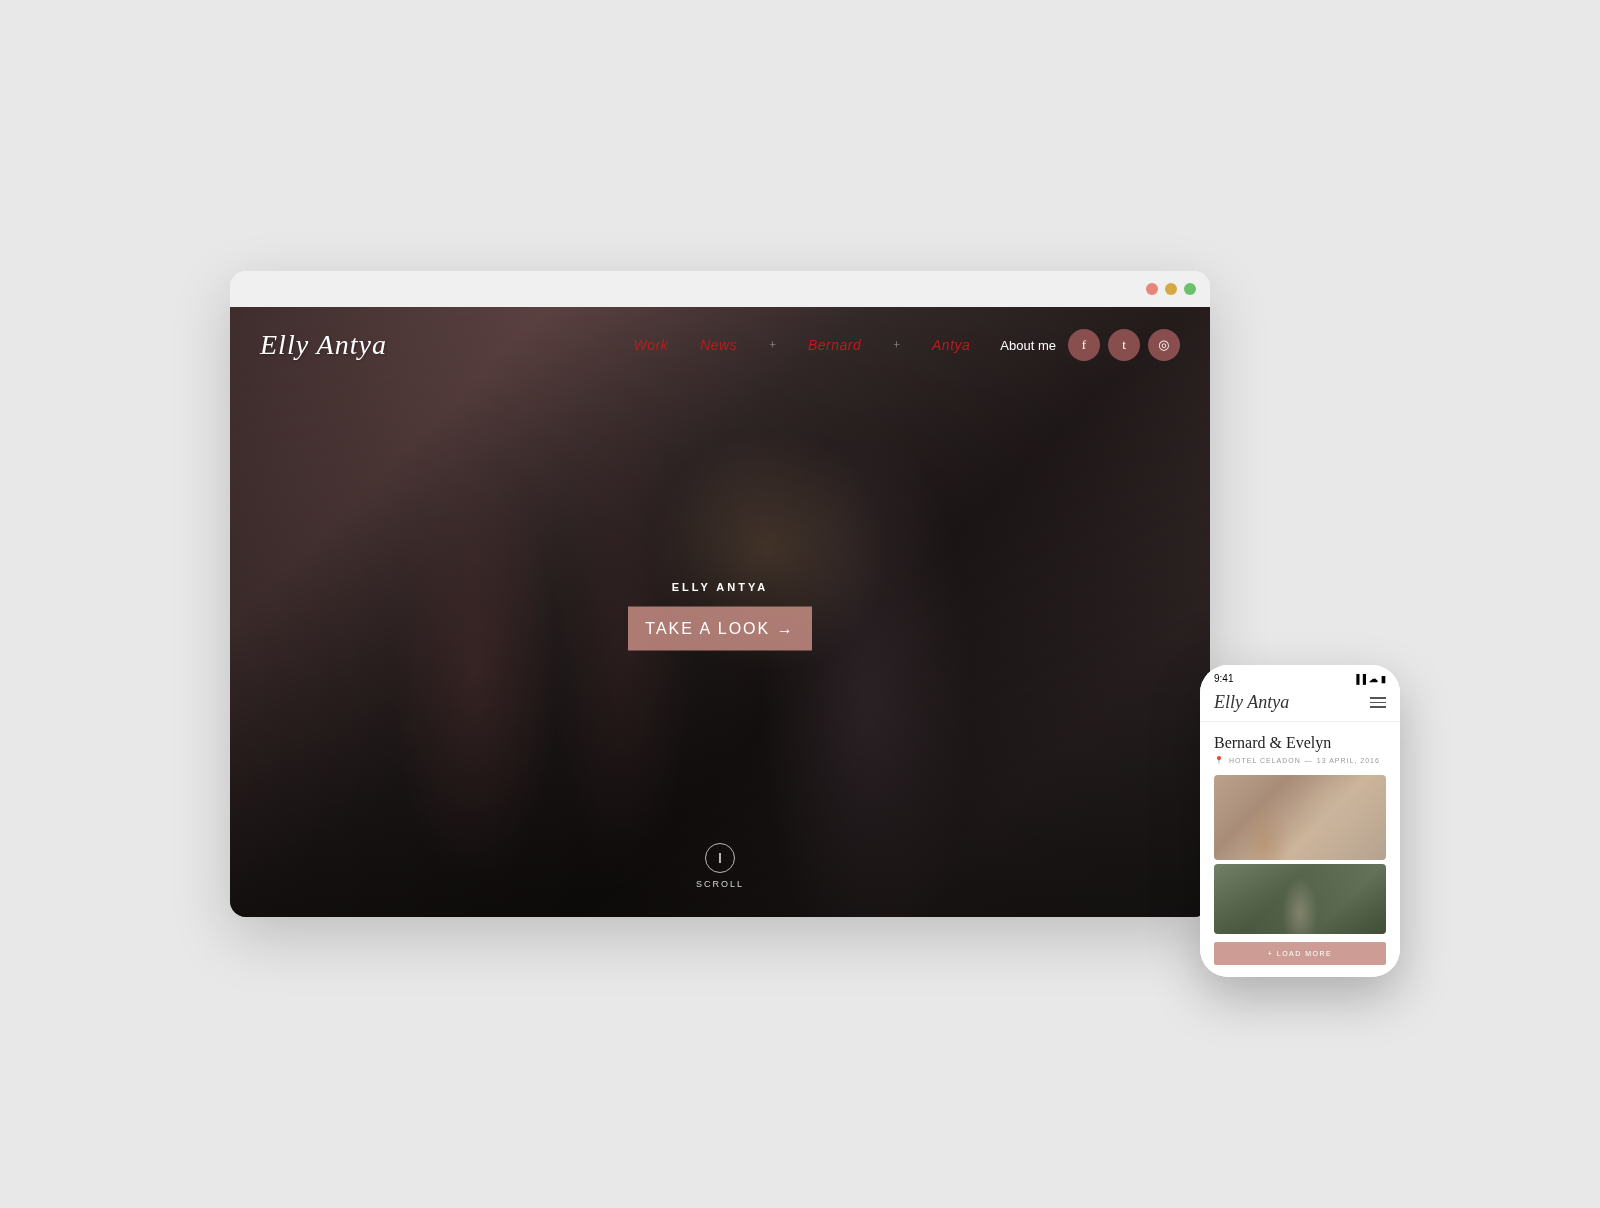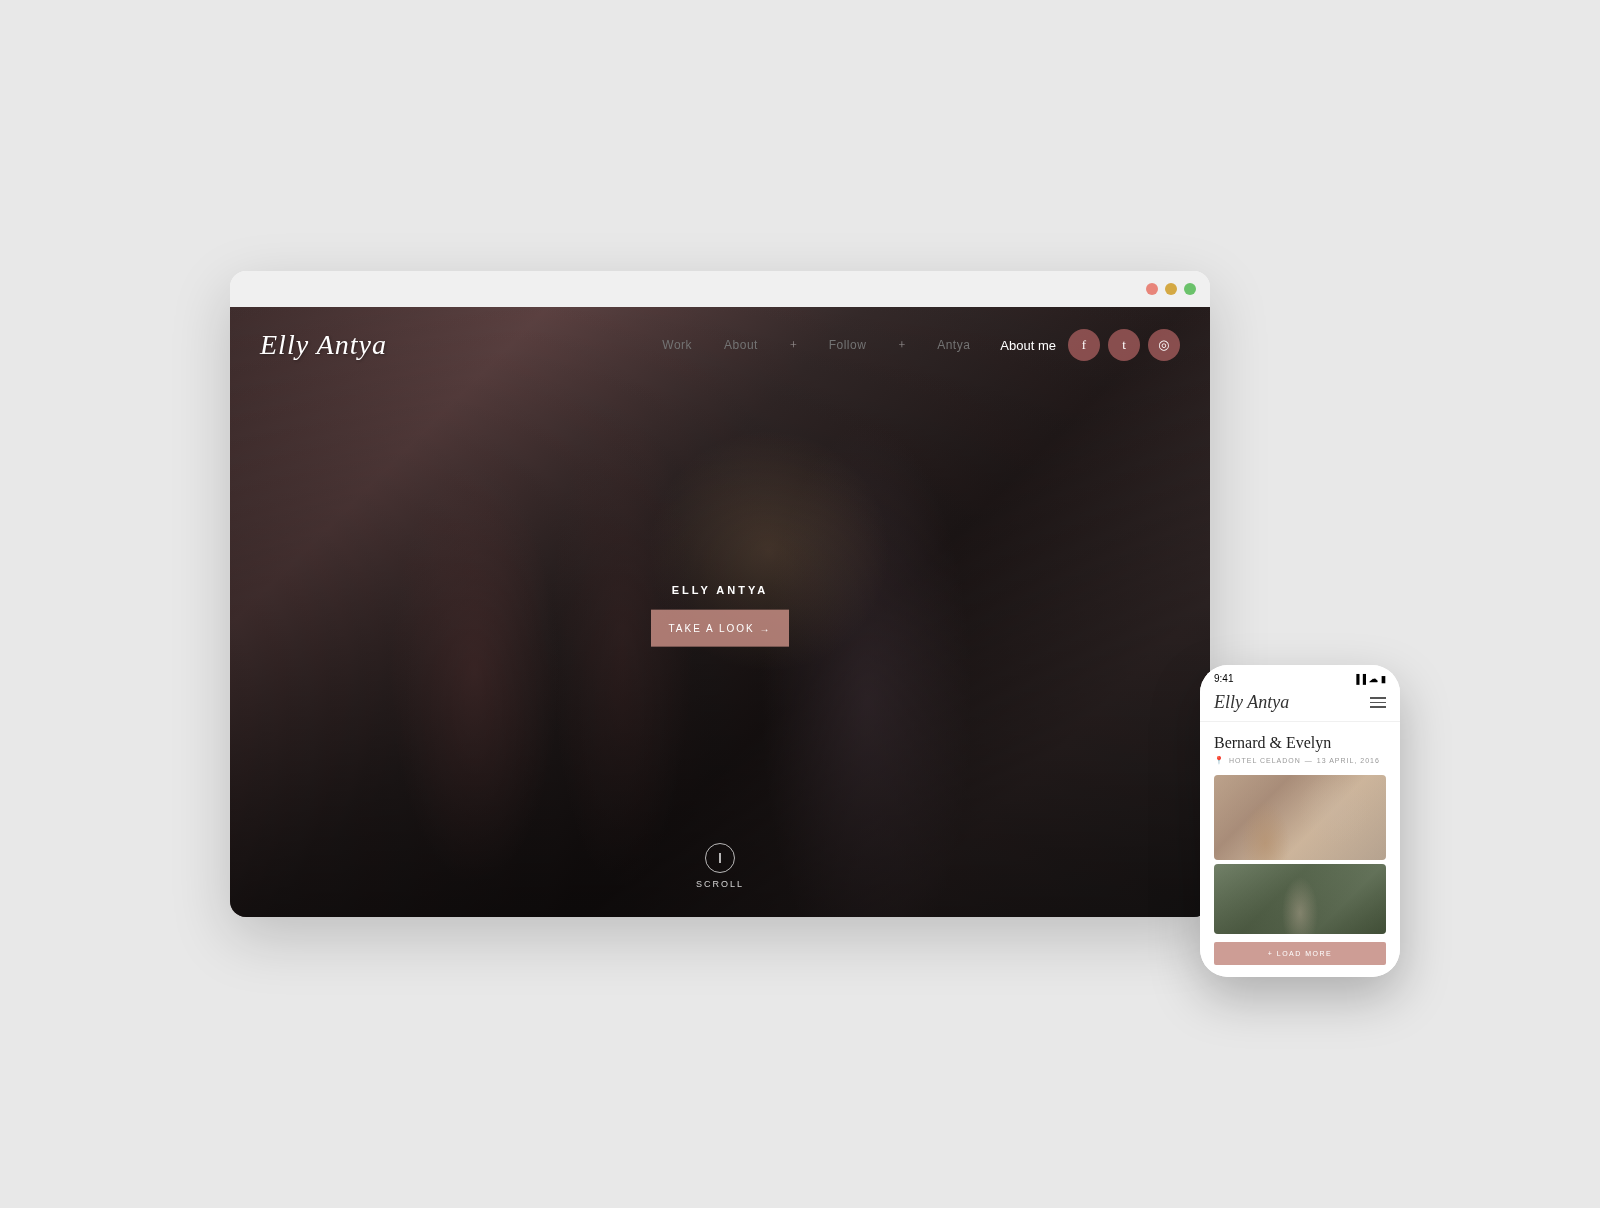--- a/index.html
+++ b/index.html
@@ -107,25 +107,26 @@
 
     .nav-links {
       display: flex;
       align-items: center;
       gap: 32px;
       margin-left: auto;
       margin-right: 30px;
     }
 
     .nav-link {
-      color: #737373;
+      color: #b91c1c;
       text-decoration: none;
-      font-size: 12px;
+      font-size: 14px;
       font-family: Arial, sans-serif;
       letter-spacing: 0.5px;
+      font-style: italic;
     }
 
     .follow-label {
       color: white;
       font-size: 13px;
       font-family: Arial, sans-serif;
       margin-right: 12px;
     }
 
     .social-icons {
@@ -174,21 +175,21 @@
       font-weight: normal;
       margin-bottom: 30px;
       text-shadow: 1px 2px 8px rgba(0,0,0,0.3);
     }
 
     .cta-button {
       display: inline-block;
       background: rgba(196,140,130,0.85);
       color: white;
       padding: 13px 17px;
-      font-size: 10px;
+      font-size: 16px;
       letter-spacing: 2px;
       font-family: Arial, sans-serif;
       cursor: pointer;
       border: none;
       text-transform: uppercase;
     }
 
     
     .scroll-indicator {
       position: absolute;
@@ -390,23 +391,23 @@
     <div class="browser-content">
       <div class="hero-bg">
         <div class="couple-figure"></div>
         <div class="hero-overlay"></div>
       </div>
 
       <nav class="hero-nav">
         <span class="logo-text">Elly Antya</span>
         <div class="nav-links">
           <a class="nav-link">Work</a>
-          <a class="nav-link">About</a>
+          <a class="nav-link">News</a>
           <span class="nav-plus">+</span>
-          <a class="nav-link">Follow</a>
+          <a class="nav-link">Bernard</a>
           <span class="nav-plus">+</span>
           <a class="nav-link">Antya</a>
         </div>
         <span class="follow-label">About me</span>
         <div class="social-icons">
           <div class="social-btn">f</div>
           <div class="social-btn">t</div>
           <div class="social-btn">◎</div>
         </div>
       </nav>

